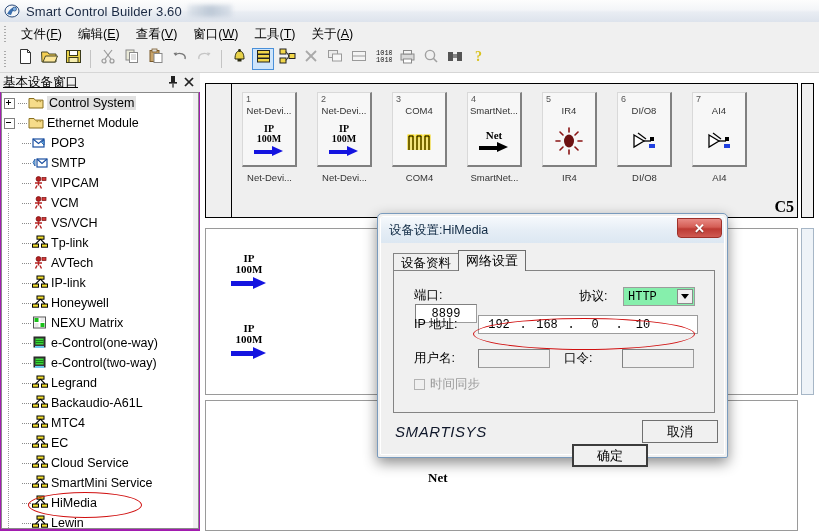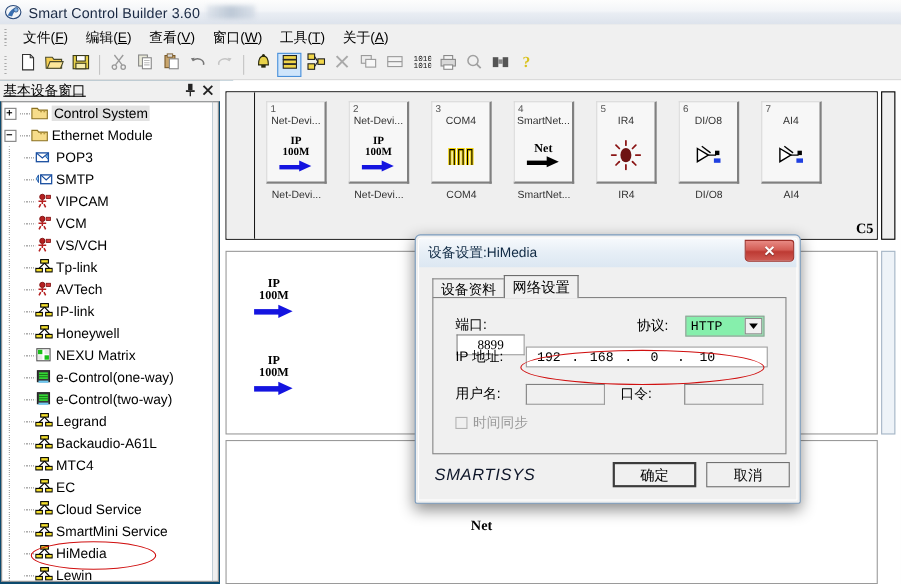--- a/index.html
+++ b/index.html
@@ -78,21 +78,21 @@
     border: 1px solid #4a90d9;
     box-sizing: border-box;
   }
   .tb-sep {
     width: 1px; height: 18px; background: #c4c4c4; margin: 0 5px; flex: 0 0 auto;
   }
 
   
   #leftpanel {
     position: absolute; left: 0; top: 73px; width: 212px; height: 458px;
-    background: #0c4a6e;
+    background: #a21caf;
   }
   #panel-caption {
     position: absolute; left: 0; top: 0; width: 200px; height: 19px;
     display: flex; align-items: center; background: #f0f0f0;
   }
   #panel-caption .cap-text {
     font-size: 12.5px; color: #000; margin-left: 3px;
     text-decoration: underline; font-family: "Liberation Sans", sans-serif;
   }
   #panel-caption .cap-btns {
@@ -195,21 +195,21 @@
   .slot .glyph {
     position: absolute; left: 0; top: 27px; width: 100%; height: 42px;
     display: flex; align-items: center; justify-content: center;
   }
   .slot .below {
     margin-top: 5px; font-size: 9.5px; color: #333;
     font-family: "Liberation Sans", sans-serif;
   }
   #c5label {
     position: absolute; right: 3px; bottom: 1px;
-    font-size: 13px; font-weight: bold; color: #000;
+    font-size: 16px; font-weight: bold; color: #000;
     font-family: "Liberation Serif", serif;
   }
   #top-vscroll {
     position: absolute; left: 601px; top: 10px; width: 13px; height: 135px;
     background: #efefef; border: 1px solid #000; box-sizing: border-box;
   }
 
   #canvas-mid {
     position: absolute; left: 5px; top: 155px; width: 593px; height: 167px;
     background: #ffffff; border: 1px solid #9a9a9a; box-sizing: border-box;
@@ -996,21 +996,21 @@
 
         <div id="tabstrip">
           <div class="tab">设备资料</div>
           <div class="tab sel">网络设置</div>
         </div>
 
         <div id="tabpage">
 
           <div class="frow" style="left:20px; top:16px;flex-direction:column;">
             <span class="flabel" style="width:64px;">端口:</span>
-            <span class="tinput" style="width:62px;font-family:Liberation Serif, serif;">8899</span>
+            <span class="tinput" style="width:62px;">8899</span>
           </div>
           <div class="frow" style="left:185px; top:16px;">
             <span class="flabel" style="width:44px;">协议:</span>
             <span class="combo">
               <span class="val">HTTP</span>
               <span class="btn">
                   <i></i>
                 </span>
             </span>
           </div>
@@ -1037,21 +1037,21 @@
             <span class="tinput dis" style="width:72px;"></span>
           </div>
 
           <div class="frow" style="left:20px; top:105px;">
             <span class="chk"></span>
             <span class="flabel dim">时间同步</span>
           </div>
         </div>
 
         <div id="smartisys">SMARTISYS</div>
-        <div class="dbtn default" style="left:176px;">确定</div>
+        <div class="dbtn default" style="left:191px;margin-top:24px;">确定</div>
         <div class="dbtn" style="left:261px;">取消</div>
       </div>
     </div>
   </div>
 
   <div class="red-ellipse" style="left:28px; top:492px; width:112px; height:24px;"></div>
   <div class="red-ellipse" style="left:473px; top:318px; width:220px; height:30px;"></div>
 </div>
 
 </body></html>

